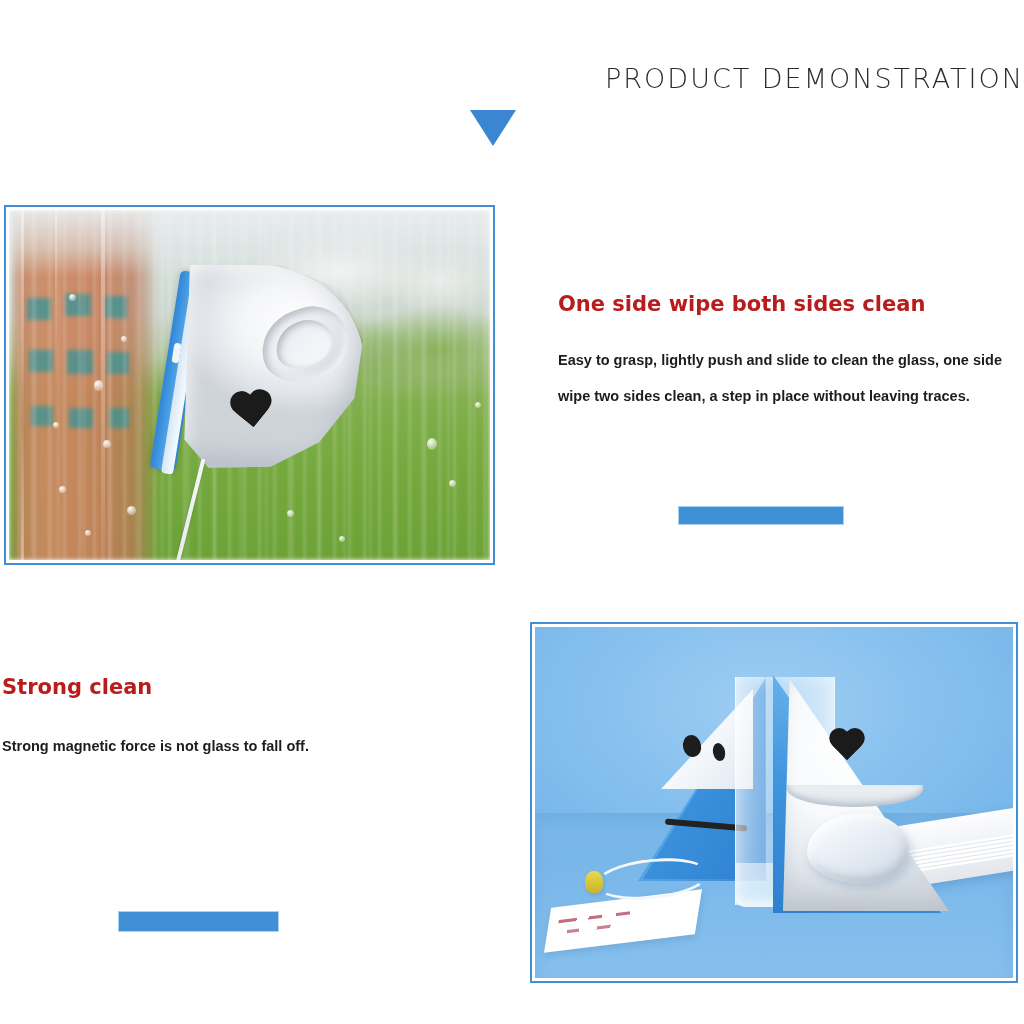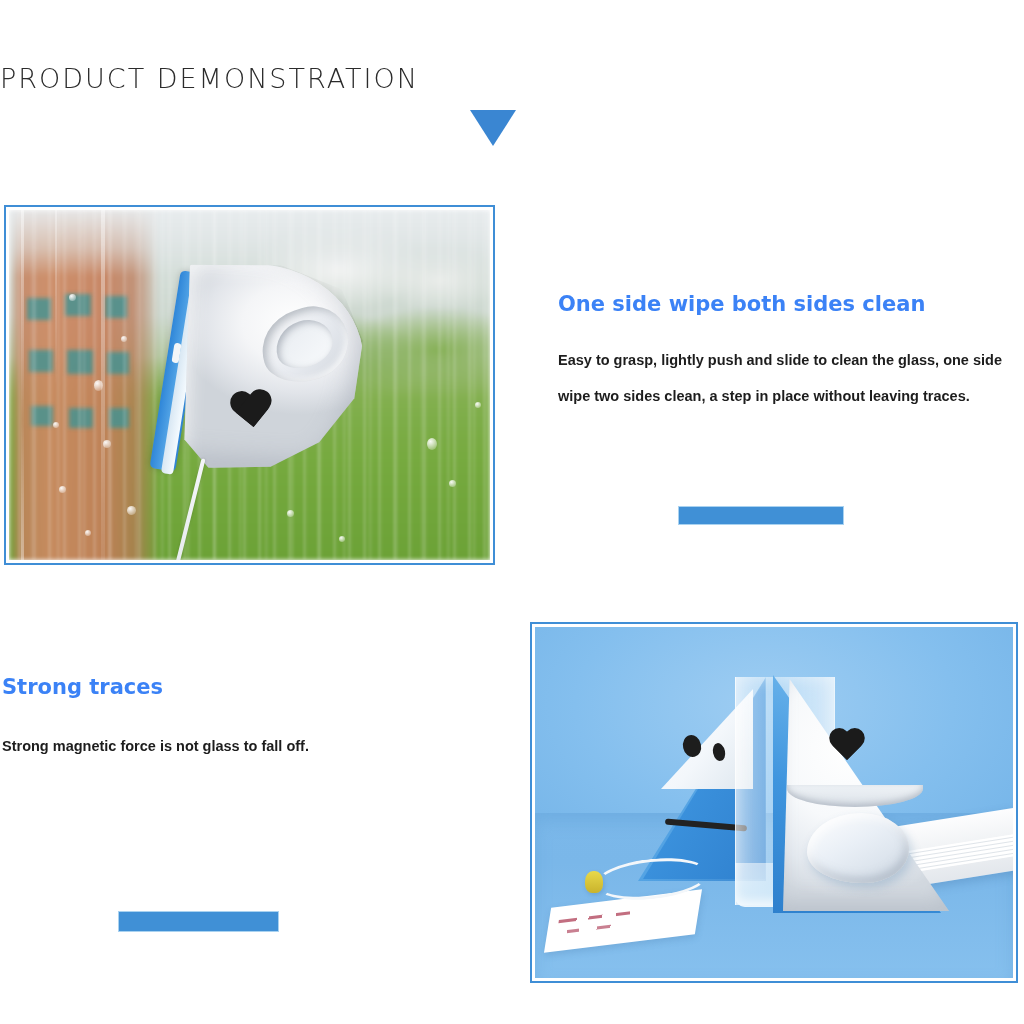--- a/index.html
+++ b/index.html
@@ -22,21 +22,21 @@
     left: 0;
     top: 0;
     width: 1024px;
     height: 175px;
   }
   #page-title {
     position: absolute;
     left: 0;
     top: 63px;
     width: 1024px;
-    text-align: left;
+    text-align: right;
     font-family: "DejaVu Sans", sans-serif;
     font-size: 27px;
     font-weight: 300;
     letter-spacing: 2.0px;
     color: #2b2b2b;
     white-space: nowrap;
   }
   #title-arrow {
     position: absolute;
     left: 470px;
@@ -413,21 +413,21 @@
     background: linear-gradient(to bottom, #e8d94a, #c9b32c);
     box-shadow: 1px 2px 4px rgba(60,100,150,0.25);
   }
 
   
   .section-heading {
     position: absolute;
     font-family: "DejaVu Sans", sans-serif;
     font-size: 21px;
     font-weight: 700;
-    color: #3b82f6;
+    color: #b91c1c;
     white-space: nowrap;
   }
   .section-body {
     position: absolute;
     font-family: "Liberation Sans", sans-serif;
     font-size: 14.5px;
     font-weight: 700;
     color: #1d1d1d;
     line-height: 36px;
   }
@@ -498,21 +498,21 @@
 
   </div>
 </div>
 
 <div id="section-1-heading" class="section-heading">One side wipe both sides clean</div>
 
 <div id="section-1-body" class="section-body">Easy to grasp, lightly push and slide to clean the glass, one side wipe two sides clean, a step in place without leaving traces.</div>
 
 <div id="accent-bar-1" class="accent-bar"></div>
 
-<div id="section-2-heading" class="section-heading">Strong traces</div>
+<div id="section-2-heading" class="section-heading">Strong clean</div>
 
 <div id="section-2-body" class="section-body">
   <div>Strong magnetic force is not glass to fall off.</div>
 </div>
 
 <div id="accent-bar-2" class="accent-bar"></div>
 
 <div id="photo-2" class="photo-frame">
   <div class="photo-inner">
 

